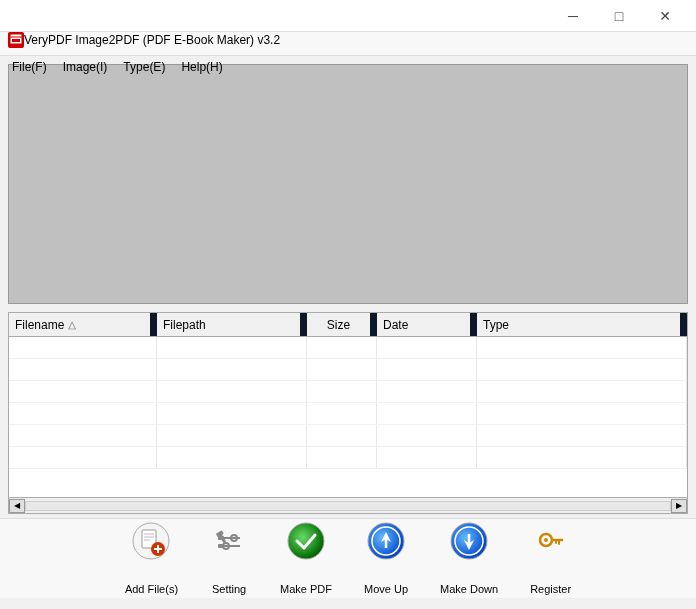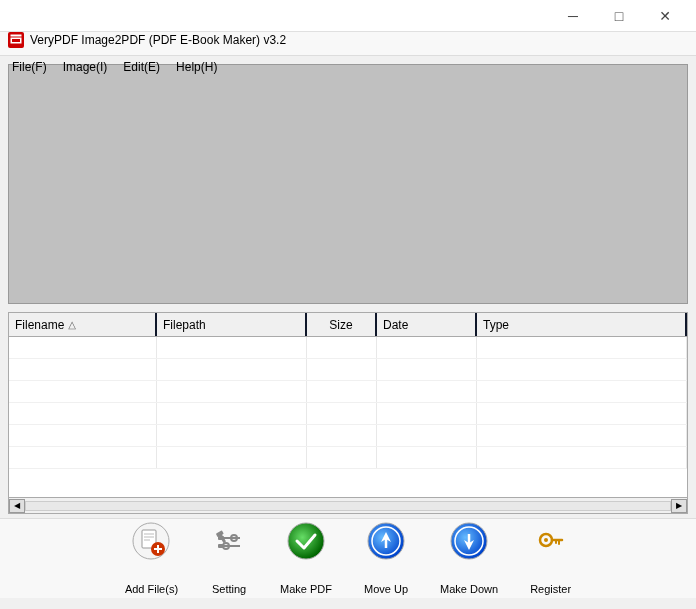--- a/index.html
+++ b/index.html
@@ -19,21 +19,20 @@
       height: 32px;
       display: flex;
       align-items: center;
       padding: 0 8px;
       border-bottom: 1px solid #e0e0e0;
       justify-content: space-between;
     }
     .title-bar-left {
       display: flex;
       align-items: center;
-      gap: 6px;
       margin-top: 48px;
     }
     .title-icon {
       width: 16px;
       height: 16px;
       background: #cc0000;
       border-radius: 2px;
       display: flex;
       align-items: center;
       justify-content: center;
@@ -99,21 +98,21 @@
     .file-list-header {
       display: flex;
       background: #f0f0f0;
       border-bottom: 1px solid #aaa;
       height: 24px;
       align-items: center;
     }
     .col-header {
       padding: 0 6px;
       font-size: 12px;
-      border-right: 2px solid #0f172a;
+      border-right: 7px solid #0f172a;
       height: 100%;
       display: flex;
       align-items: center;
       font-weight: normal;
       color: #000;
     }
     .col-filename { width: 148px; }
     .col-filepath { width: 150px; }
     .col-size { width: 70px; justify-content: center; }
     .col-date { width: 100px; }
@@ -241,21 +240,21 @@
   <div class="title-controls">
     <button class="title-btn">─</button>
     <button class="title-btn">□</button>
     <button class="title-btn close">✕</button>
   </div>
 </div>
 
 <div class="menu-bar">
   <div class="menu-item">File(F)</div>
   <div class="menu-item">Image(I)</div>
-  <div class="menu-item">Edit(E)</div>
+  <div class="menu-item">Type(E)</div>
   <div class="menu-item">Help(H)</div>
 </div>
 
 <div class="preview-area"></div>
 
 <div class="file-list-container">
   <div class="file-list-header">
     <div class="col-header col-filename">
       <span>Filename</span>
       <span class="sort-indicator">△</span>

